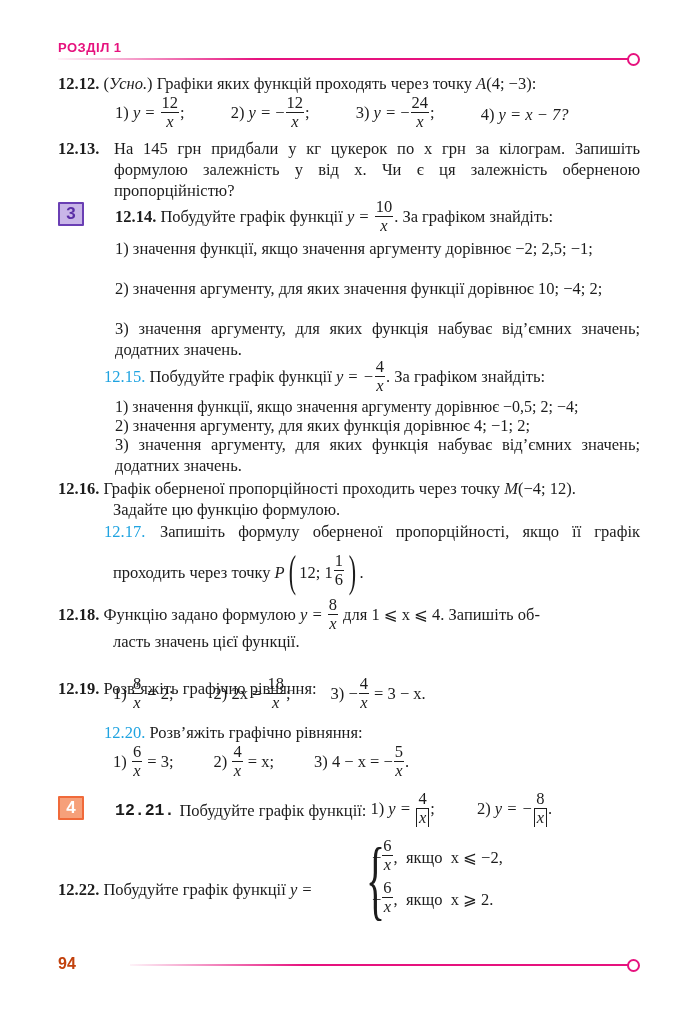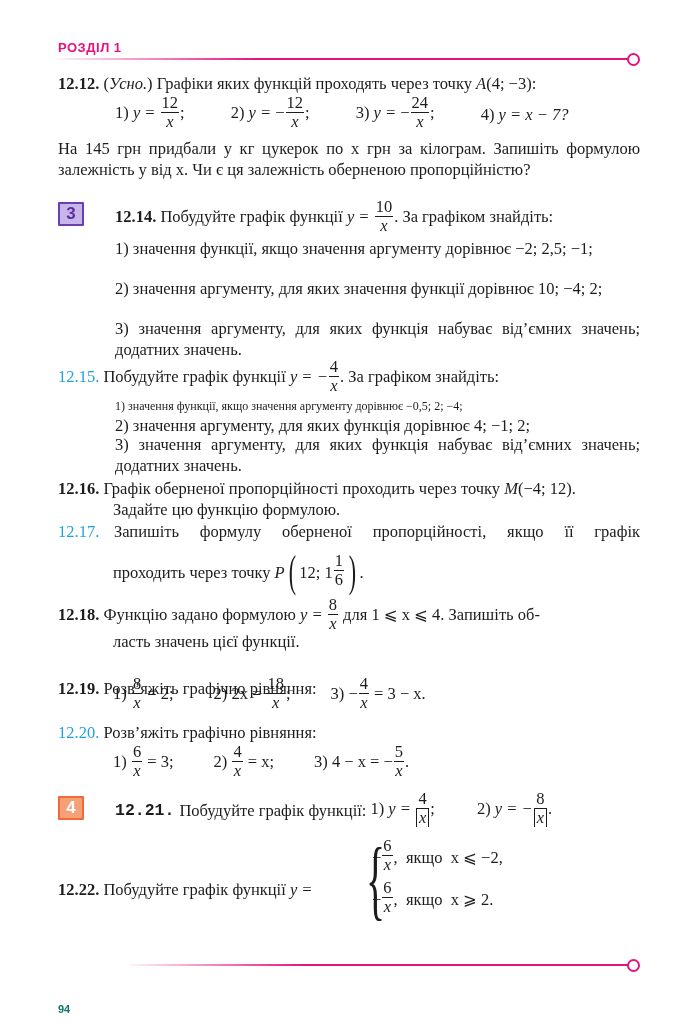--- a/index.html
+++ b/index.html
@@ -4,25 +4,25 @@
 <style>
   html, body { margin: 0; padding: 0; background: #ffffff; }
   body { width: 695px; height: 1030px; position: relative; overflow: hidden;
          font-family: "Liberation Serif", "DejaVu Serif", serif; color: #1c1c1c; }
   .abs { position: absolute; }
   .header-label { left: 58px; top: 40px; font-family: "Liberation Sans", "DejaVu Sans", sans-serif;
                   font-weight: bold; font-size: 13px; color: #e6127e; letter-spacing: 0.5px; }
   .rule { height: 2px; background: linear-gradient(to right, rgba(230,18,126,0.05), #e6127e 35%, #e6127e); }
   .rule-dot { width: 9px; height: 9px; border: 2px solid #e6127e; border-radius: 50%; background: #fff; }
   .page-num { left: 58px; top: 955px; font-family: "Liberation Sans", "DejaVu Sans", sans-serif;
-              font-weight: bold; font-size: 11px; color: #0f766e; margin-top: 48px; }
+              font-weight: bold; font-size: 16px; color: #c2410c; }
 
   .p { font-size: 16.5px; line-height: 21px; }
   .num { font-weight: bold; }
-  .num.blue { color: #1fa3e0; font-weight: normal; }
+  .num.blue { color: #1fa3e0; font-weight: normal; margin-left: 46px; }
   .i { font-style: italic; }
   .just { text-align: justify; text-align-last: left; }
 
   .frac { display: inline-block; vertical-align: middle; text-align: center; margin: 0 1px; position: relative; top: -2px; }
   .frac > span { display: block; line-height: 18px; }
   .frac .n { border-bottom: 1px solid #1c1c1c; padding: 0 1px; }
   .frac .d { font-style: italic; }
   .absval { border-left: 1px solid #1c1c1c; border-right: 1px solid #1c1c1c; padding: 0 2px; }
 
   .badge { width: 22px; height: 20px; font-family: "Liberation Sans", "DejaVu Sans", sans-serif;
@@ -44,37 +44,38 @@
   <span>(</span><span class="i">Усно.</span><span>) Графіки яких функцій проходять через точку </span><span class="i">A</span><span>(4; −3):</span>
 </div>
 <div class="abs p" style="left:115px; top:96px; width:540px; display:flex; gap:46px;">
   <span><span>1) </span><span class="i">y = </span><span class="frac"><span class="n">12</span><span class="d">x</span></span><span>;</span></span>
   <span><span>2) </span><span class="i">y = </span><span>−</span><span class="frac"><span class="n">12</span><span class="d">x</span></span><span>;</span></span>
   <span><span>3) </span><span class="i">y = </span><span>−</span><span class="frac"><span class="n">24</span><span class="d">x</span></span><span>;</span></span>
   <span style="padding-top:8px;text-align:center;"><span>4) </span><span class="i">y = x − 7?</span></span>
 </div>
 
 <div class="abs p" style="left:58px; top:138px; width:582px; display:flex;">
+  <span class="num" style="min-width:56px;">12.13.</span>
   <span class="just">На 145 грн придбали y кг цукерок по x грн за кілограм. Запишіть формулою залежність y від x. Чи є ця залежність оберненою пропорційністю?</span>
 </div>
 
 <div class="abs badge purple" style="left:58px; top:202px;">3</div>
 <div class="abs p" style="left:115px; top:200px; width:530px;">
   <span class="num">12.14.</span>
   <span>Побудуйте графік функції </span><span class="i">y = </span><span class="frac"><span class="n">10</span><span class="d">x</span></span><span>. За графіком знайдіть:</span>
 </div>
 <div class="abs p just" style="left:115px; top:238px; width:525px;">1) значення функції, якщо значення аргументу дорівнює −2; 2,5; −1;</div>
 <div class="abs p just" style="left:115px; top:278px; width:525px;">2) значення аргументу, для яких значення функції дорівнює 10; −4; 2;</div>
 <div class="abs p just" style="left:115px; top:318px; width:525px;">3) значення аргументу, для яких функція набуває від’ємних значень; додатних значень.</div>
 
 <div class="abs p" style="left:58px; top:360px; width:590px;">
   <span class="num blue">12.15.</span>
   <span>Побудуйте графік функції </span><span class="i">y = −</span><span class="frac"><span class="n">4</span><span class="d">x</span></span><span>. За графіком знайдіть:</span>
 </div>
-<div class="abs p" style="left:115px; top:396px; width:530px; font-size:12px;">1) значення функції, якщо значення аргументу дорівнює −0,5; 2; −4;</div>
+<div class="abs p" style="left:115px; top:396px; width:530px; font-size:16px;">1) значення функції, якщо значення аргументу дорівнює −0,5; 2; −4;</div>
 <div class="abs p" style="left:115px; top:415px; width:530px;">2) значення аргументу, для яких функція дорівнює 4; −1; 2;</div>
 <div class="abs p just" style="left:115px; top:434px; width:525px;">3) значення аргументу, для яких функція набуває від’ємних значень; додатних значень.</div>
 
 <div class="abs p" style="left:58px; top:478px; width:590px;">
   <span class="num">12.16.</span>
   <span>Графік оберненої пропорційності проходить через точку </span><span class="i">M</span><span>(−4; 12).</span>
 </div>
 <div class="abs p" style="left:113px; top:499px;">Задайте цю функцію формулою.</div>
 
 <div class="abs p" style="left:58px; top:521px; width:582px; display:flex;">

